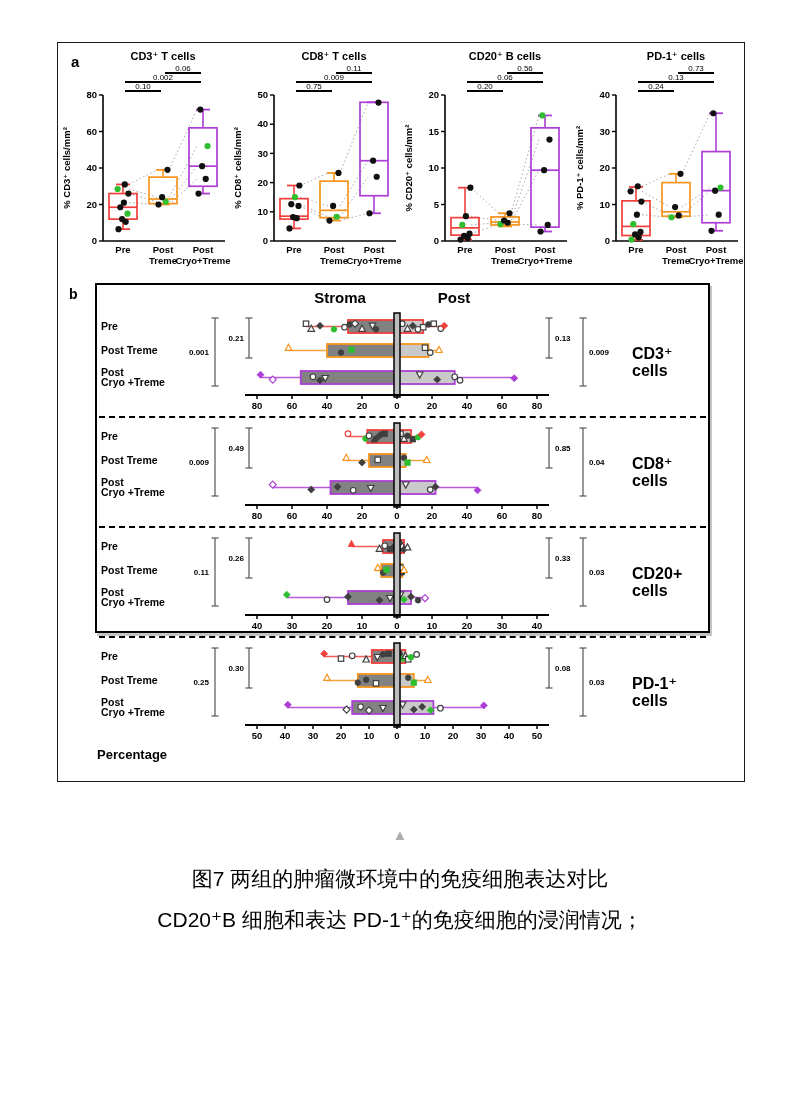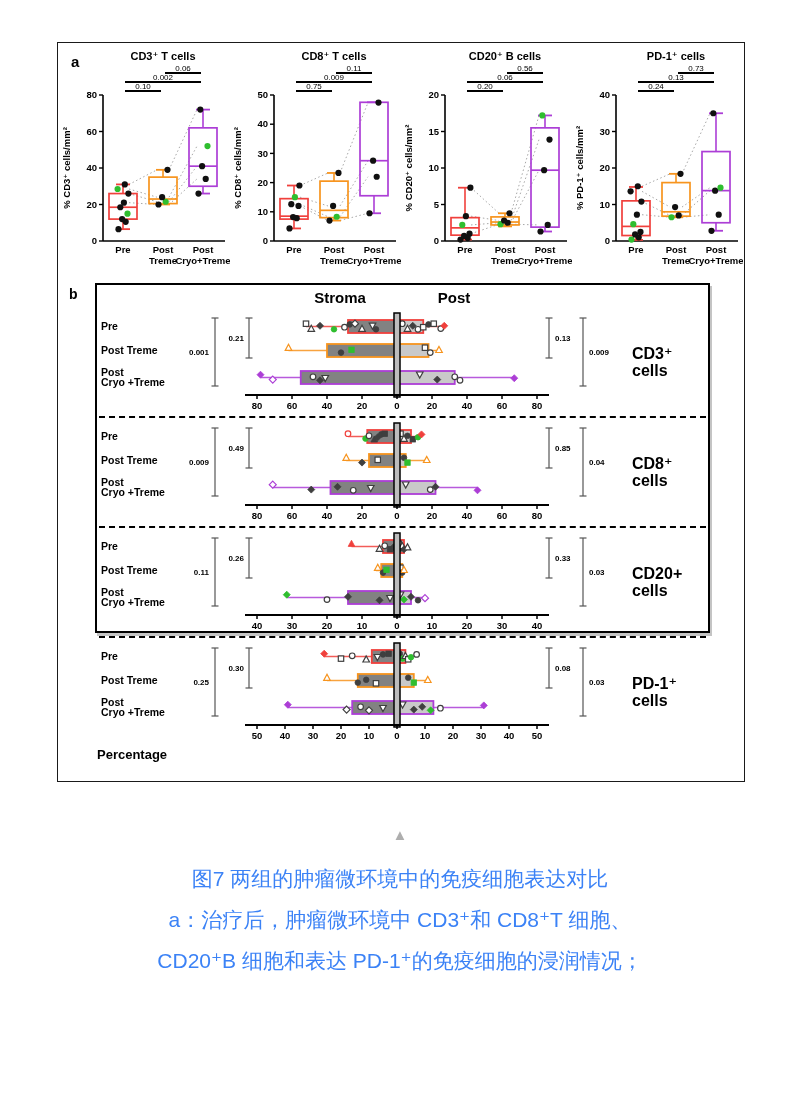--- a/index.html
+++ b/index.html
@@ -23,21 +23,21 @@
   .stroma-h{left:243px;} .tumor-h{left:357px;}
   .mirror-row{display:flex;align-items:center;}
   .mirror-slot{width:535px;height:106px;}
   .right-label{width:70px;font-weight:bold;font-size:16px;line-height:17px;
                white-space:pre-line;text-align:left;}
   .dash-sep{border-top:2px dashed #000;margin:1px 2px;}
   .pct-label{width:535px;text-align:left;font-weight:bold;font-size:13px;margin-top:2px;}
 
   .caption{position:absolute;left:0;top:826px;width:800px;text-align:center;color:#4a4a4a;}
   .tri{font-size:15px;color:#aeaeae;line-height:18px;margin-bottom:14px;cursor:pointer;}
-  .caption p{margin:0;font-size:21px;line-height:41px;font-weight:400;color:#3b82f6;}
+  .caption p{margin:0;font-size:21px;line-height:41px;font-weight:400;color:#000000;}
 </style>
 </head>
 <body>
 
 <div class="figure">
   <span class="panel-a-label">a</span>
   <div class="box-row">
     <div class="boxplot-slot">
         <svg viewBox="0 0 171 236" width="171" height="236">
           <text x="104" y="13" font-size="11" text-anchor="middle" font-weight="bold" fill="#000">CD3⁺ T cells</text>
@@ -707,15 +707,14 @@
 cells</div>
     </div>
 
     <div class="pct-label">Percentage</div>
   </div>
 </div>
 
 <div class="caption">
   <div class="tri">▲</div>
   <p>图7  两组的肿瘤微环境中的免疫细胞表达对比</p>
-  <p>a：治疗后，肿瘤微环境中 CD3⁺和 CD8⁺T 细胞、</p>
   <p>CD20⁺B 细胞和表达 PD-1⁺的免疫细胞的浸润情况；</p>
 </div>
 
 </body></html>

